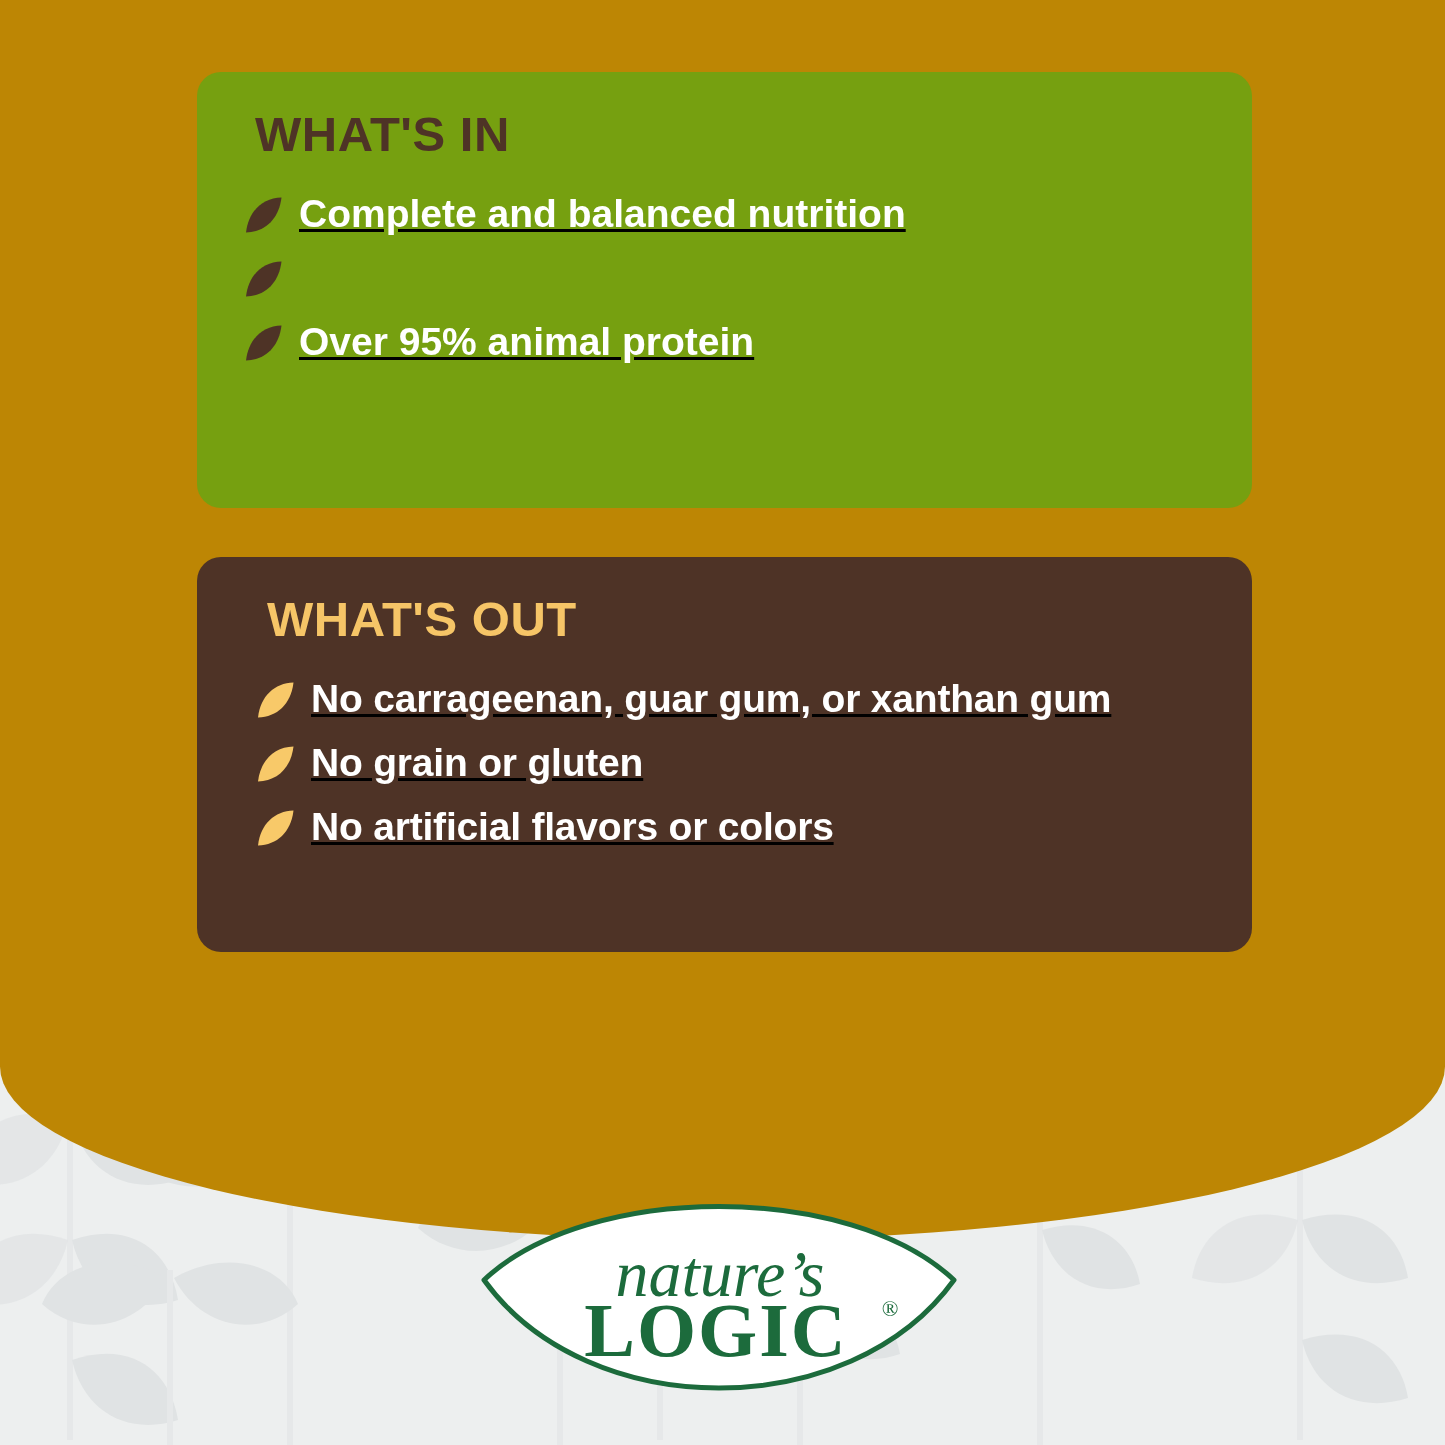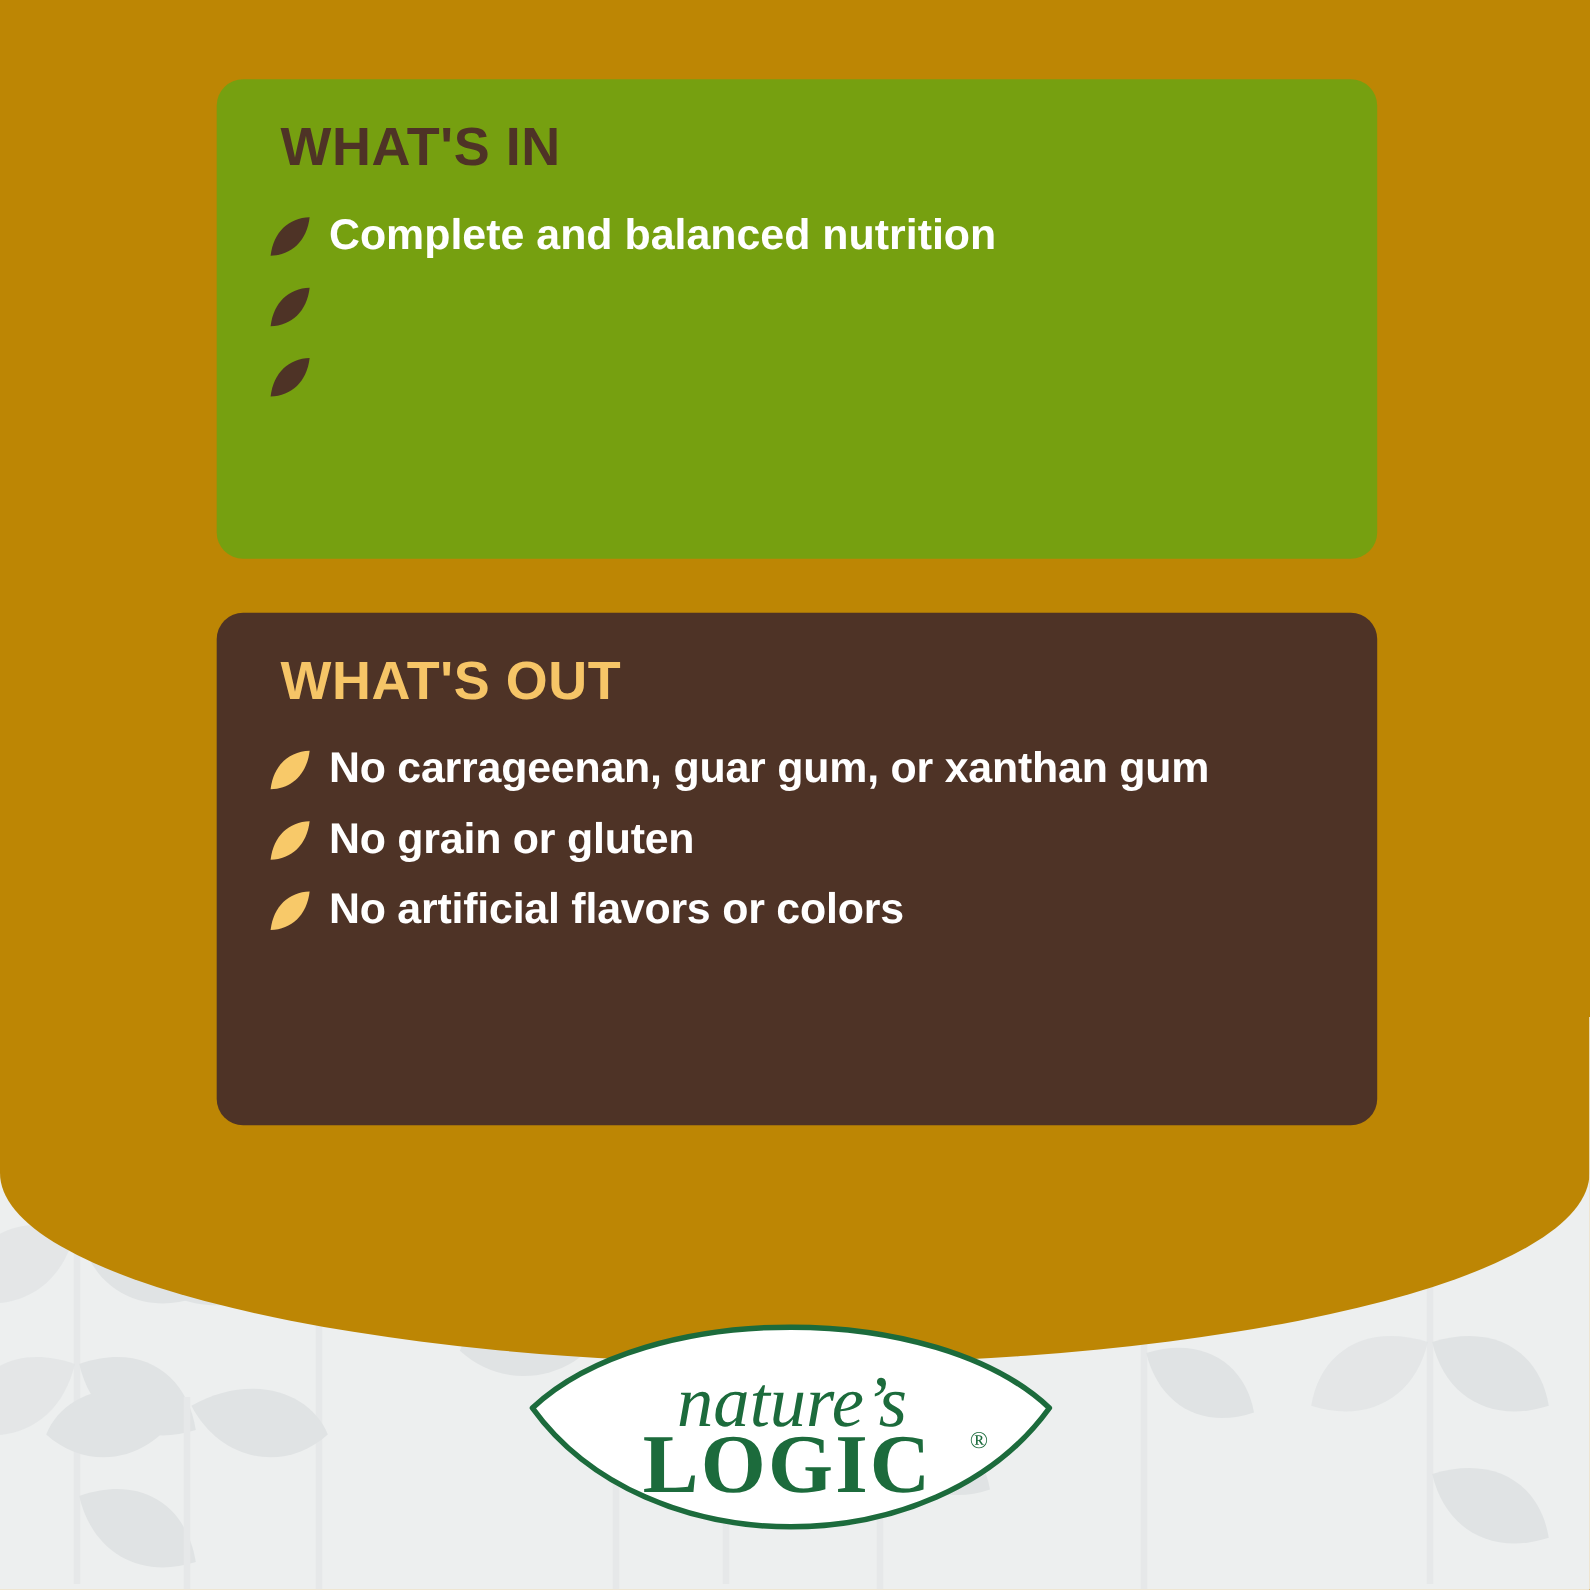--- a/index.html
+++ b/index.html
@@ -52,23 +52,23 @@
     box-sizing: border-box;
   }
   .panel-in {
     top: 72px;
     height: 436px;
     background: #76A010;
     padding: 38px 44px 0 44px;
   }
   .panel-out {
     top: 557px;
-    height: 466px;
+    height: 395px;
     background: #4E3326;
-    padding: 38px 44px 0 44px;
+    padding: 38px 44px 0 56px;
   }
 
   .panel-title {
     font-size: 49px;
     font-weight: bold;
     letter-spacing: 0.5px;
     line-height: 1;
     margin: 0 0 28px 14px;
   }
   .panel-in .panel-title { color: #4E3326; }
@@ -77,20 +77,21 @@
   ul.bullets {
     list-style: none;
     margin: 0;
     padding: 0;
   }
   ul.bullets li {
     display: flex;
     align-items: center;
     margin-bottom: 10px;
     min-height: 54px;
+    text-decoration: underline;
   }
   .bullet-icon {
     flex: 0 0 auto;
     width: 44px;
     height: 44px;
     margin-right: 14px;
     display: block;
   }
   .bullet-text {
     font-size: 39px;
@@ -187,20 +188,21 @@
       </li>
       <li>
         <svg class="bullet-icon" viewBox="0 0 44 44" xmlns="http://www.w3.org/2000/svg">
           <path d="M40.5,5.5 C38,27 24,40 5,40.5 C7.5,19 21.5,6 40.5,5.5 Z" fill="#4E3326"></path>
         </svg>
       </li>
       <li>
         <svg class="bullet-icon" viewBox="0 0 44 44" xmlns="http://www.w3.org/2000/svg">
           <path d="M40.5,5.5 C38,27 24,40 5,40.5 C7.5,19 21.5,6 40.5,5.5 Z" fill="#4E3326"></path>
         </svg>
+        <span class="bullet-text">Over 95% animal protein</span>
       </li>
     </ul>
   </div>
 
   <div class="panel panel-out">
     <div class="panel-title">WHAT'S OUT</div>
     <ul class="bullets">
       <li>
         <svg class="bullet-icon" viewBox="0 0 44 44" xmlns="http://www.w3.org/2000/svg">
           <path d="M40.5,5.5 C38,27 24,40 5,40.5 C7.5,19 21.5,6 40.5,5.5 Z" fill="#F8C969"></path>

